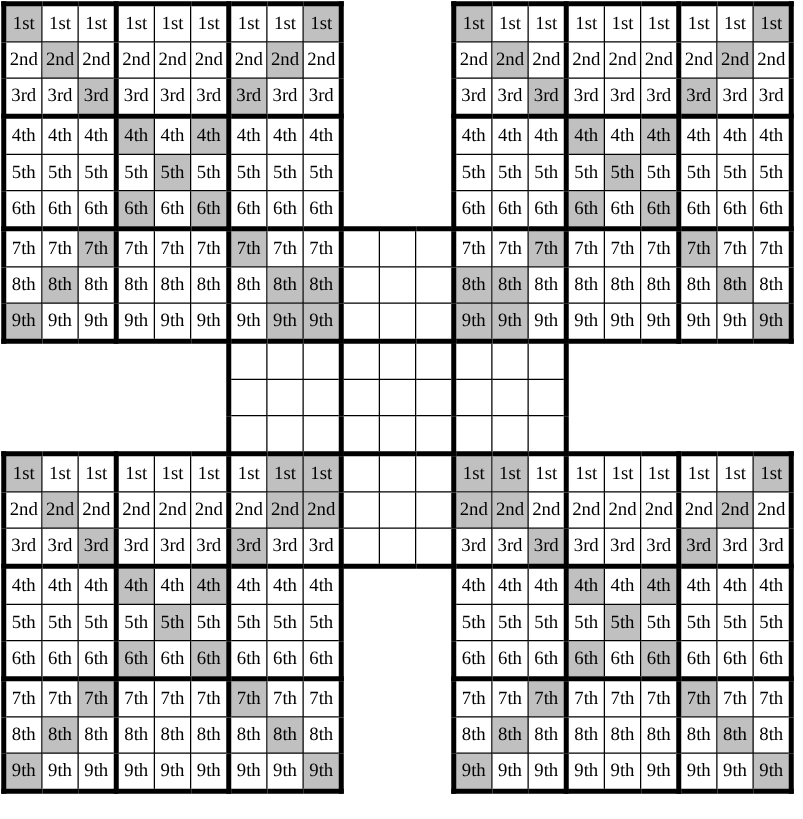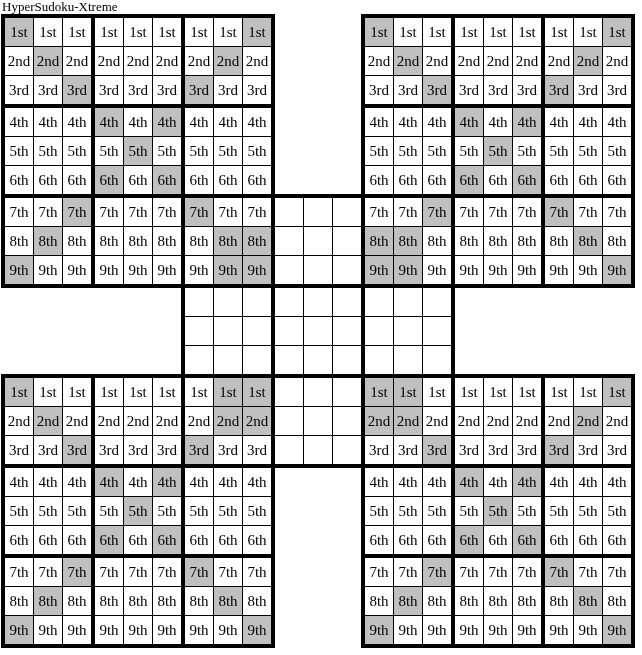--- a/index.html
+++ b/index.html
@@ -46,21 +46,20 @@
   }
   td.void {
     border: none;
     background: transparent;
   }
 </style>
 </head>
 <body>
 
 <div class="page">
-  <div class="title">HyperSudoku-Xtreme</div>
   <table class="board">
     <tbody>
         <tr>
           <td class="cell shaded" style="border-width: 4px 1px 1px 4px;">1st</td>
           <td class="cell" style="border-width: 4px 1px 1px;">1st</td>
           <td class="cell" style="border-width: 4px 4px 1px 1px;">1st</td>
           <td class="cell" style="border-width: 4px 1px 1px 4px;">1st</td>
           <td class="cell" style="border-width: 4px 1px 1px;">1st</td>
           <td class="cell" style="border-width: 4px 4px 1px 1px;">1st</td>
           <td class="cell" style="border-width: 4px 1px 1px 4px;">1st</td>

